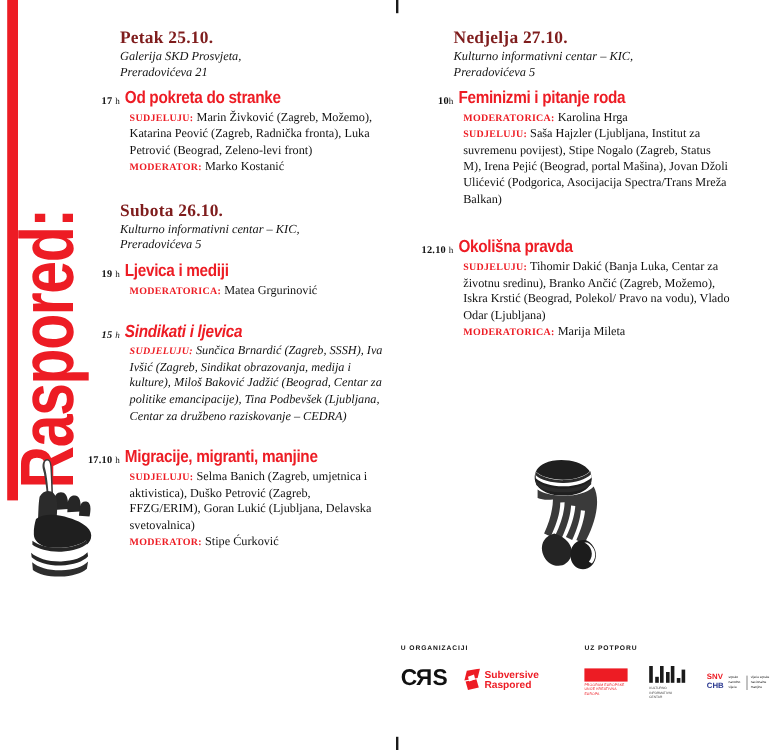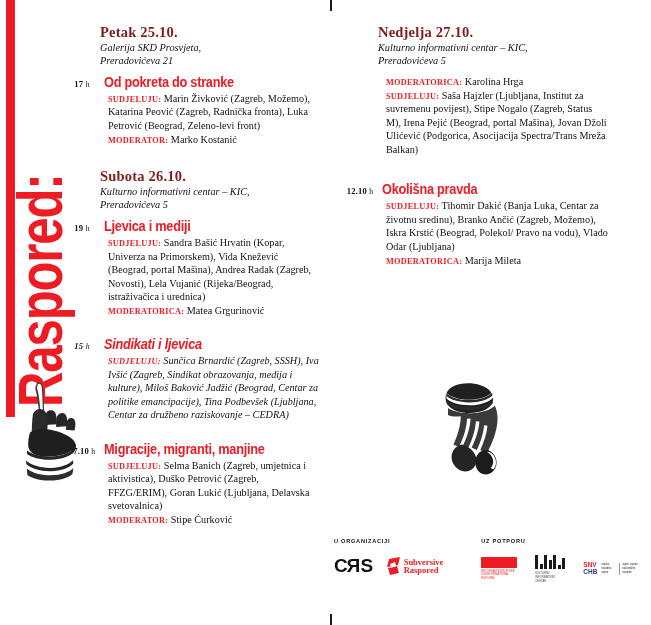--- a/index.html
+++ b/index.html
@@ -70,21 +70,21 @@
   
   .session{position:relative;margin-bottom:16px;}
   .session-head{display:flex;align-items:flex-start;}
   .time{
     font-size:8.6px;
     font-weight:700;
     letter-spacing:0.2px;
     white-space:nowrap;
     padding-top:4px;
     width:36px;
-    text-align:center;
+    text-align:right;
     margin-left:-36px;
     padding-right:4px;
     box-sizing:content-box;
     color:#111;
   }
   .time .h{font-size:7.6px;font-weight:400;}
   .session-title{
     color:#ED1C24;
     font-family:"Liberation Sans", sans-serif;
     font-weight:700;
@@ -130,21 +130,21 @@
 
   .logo-crs{
     font-family:"Liberation Sans", sans-serif;
     font-weight:700;font-size:19px;letter-spacing:-0.5px;color:#111;
     display:flex;align-items:center;
   }
   .logo-crs .flip{display:inline-block;transform:scaleX(-1);}
 
   .logo-sub{display:flex;align-items:center;gap:2px;}
   .logo-sub-txt{
-    font-family:Liberation Serif, serif;
+    font-family:Liberation Sans, sans-serif;
     font-weight:700;font-size:8.5px;line-height:1.0;color:#ED1C24;
   }
 
   .logo-eu{width:36px;}
   .logo-eu-block{width:36px;height:11px;background:#ED1C24;}
   .logo-eu-txt{font-family:"Liberation Sans",sans-serif;font-size:2.9px;line-height:1.35;color:#ED1C24;margin-top:1.5px;letter-spacing:0.1px;}
 
   .logo-kic{width:34px;}
   .logo-kic-bars{display:flex;align-items:flex-end;gap:1.5px;height:14px;}
   .logo-kic-bars i{display:block;background:#1a1a1a;width:3px;}
@@ -206,24 +206,20 @@
         <span>Preradovićeva 5</span>
       </div>
 
       <div class="session">
         <div class="session-head">
           <div class="time"><span>19</span> <span class="h">h</span></div>
           <div class="session-title">Ljevica i mediji</div>
         </div>
         <div class="session-body">
           <p class="line">
-            <span class="lbl">SUDJELUJU:</span>
-            <span>Sandra Bašić Hrvatin (Kopar, Univerza na Primorskem), Vida Knežević (Beograd, portal Mašina), Andrea Radak (Zagreb, Novosti), Lela Vujanić (Rijeka/Beograd, istraživačica i urednica)</span>
-          </p>
-          <p class="line">
             <span class="lbl">MODERATORICA:</span>
             <span>Matea Grgurinović</span>
           </p>
         </div>
       </div>
 
       <div class="session" style="margin-top:20px;font-style:italic;">
         <div class="session-head">
           <div class="time"><span>15</span> <span class="h">h</span></div>
           <div class="session-title">Sindikati i ljevica</div>
@@ -257,20 +253,24 @@
 
   <div class="col col-right">
     <div class="day">
       <div class="day-name">Nedjelja 27.10.</div>
       <div class="day-venue">
         <span>Kulturno informativni centar – KIC,</span><br>
         <span>Preradovićeva 5</span>
       </div>
 
       <div class="session">
+        <div class="session-head">
+          <div class="time"><span>10</span><span class="h">h</span></div>
+          <div class="session-title">Feminizmi i pitanje roda</div>
+        </div>
         <div class="session-body">
           <p class="line">
             <span class="lbl">MODERATORICA:</span>
             <span>Karolina Hrga</span>
           </p>
           <p class="line">
             <span class="lbl">SUDJELUJU:</span>
             <span>Saša Hajzler (Ljubljana, Institut za suvremenu povijest), Stipe Nogalo (Zagreb, Status M), Irena Pejić (Beograd, portal Mašina), Jovan Džoli Ulićević (Podgorica, Asocijacija Spectra/Trans Mreža Balkan)</span>
           </p>
         </div>

